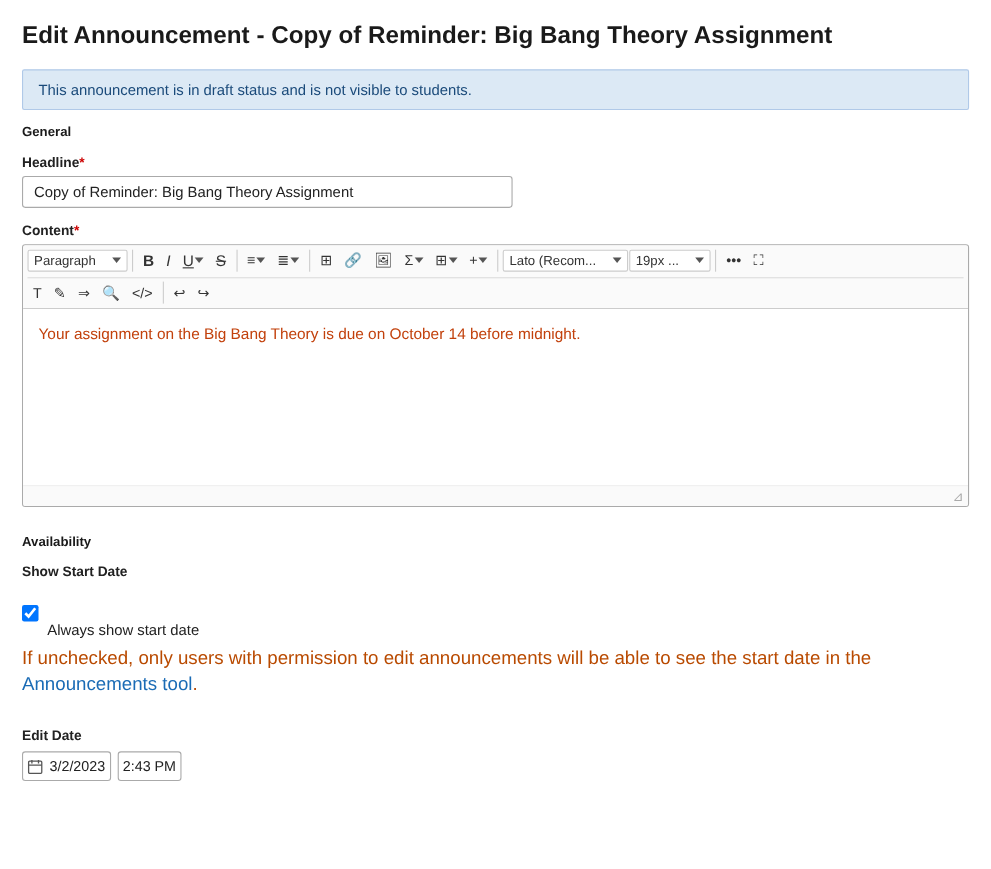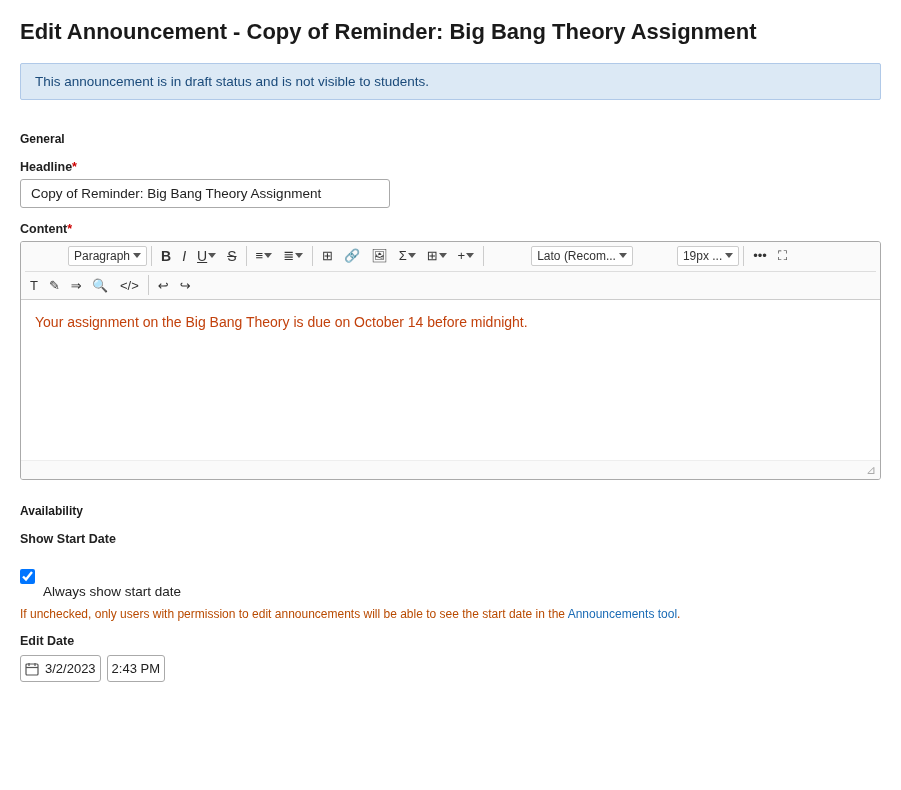--- a/index.html
+++ b/index.html
@@ -22,21 +22,21 @@
       color: #1a1a1a;
       margin-bottom: 16px;
       line-height: 1.3;
     }
     .draft-notice {
       background: #dce9f5;
       border: 1px solid #b0c9e8;
       color: #1a4a7a;
       padding: 10px 14px;
       font-size: 13.5px;
-      margin-bottom: 32px;
+      margin-bottom: 13px;
       border-radius: 2px;
     }
     h2.section-title {
       font-size: 12px;
       font-weight: bold;
       margin-bottom: 14px;
       color: #1a1a1a;
     }
     .field-group {
       margin-bottom: 14px;
@@ -45,21 +45,21 @@
       font-size: 12.5px;
       font-weight: bold;
       margin-bottom: 5px;
       display: block;
       color: #222;
     }
     .field-label span.required {
       color: #c00;
     }
     .headline-input {
-      width: 370px;
+      width: 446px;
       padding: 6px 10px;
       border: 1px solid #aaa;
       border-radius: 3px;
       font-size: 13.5px;
       color: #222;
     }
     .editor-wrapper {
       border: 1px solid #aaa;
       border-radius: 3px;
       overflow: hidden;
@@ -101,23 +101,22 @@
     }
     .toolbar-dropdown {
       display: flex;
       align-items: center;
       border: 1px solid #ccc;
       border-radius: 2px;
       padding: 2px 5px;
       font-size: 12px;
       background: #fff;
       cursor: pointer;
-      gap: 3px;
+      gap: 15px;
       color: #333;
-      margin-left: 43px;
     }
     .chevron-down {
       display: inline-block;
       width: 0;
       height: 0;
       border-left: 4px solid transparent;
       border-right: 4px solid transparent;
       border-top: 5px solid #555;
       vertical-align: middle;
     }
@@ -158,23 +157,23 @@
       width: 15px;
       height: 15px;
       cursor: pointer;
     }
     .checkbox-label {
       font-size: 13.5px;
       color: #222;
       margin-top: 30px;
     }
     .notice-text {
-      font-size: 12px;
+      font-size: 17px;
       color: #b94a00;
-      margin-bottom: 12px;
+      margin-bottom: 28px;
       line-height: 1.4;
     }
     .notice-text a {
       color: #1a6bb5;
       text-decoration: none;
     }
     .start-date-label {
       font-size: 12.5px;
       font-weight: bold;
       margin-bottom: 7px;

